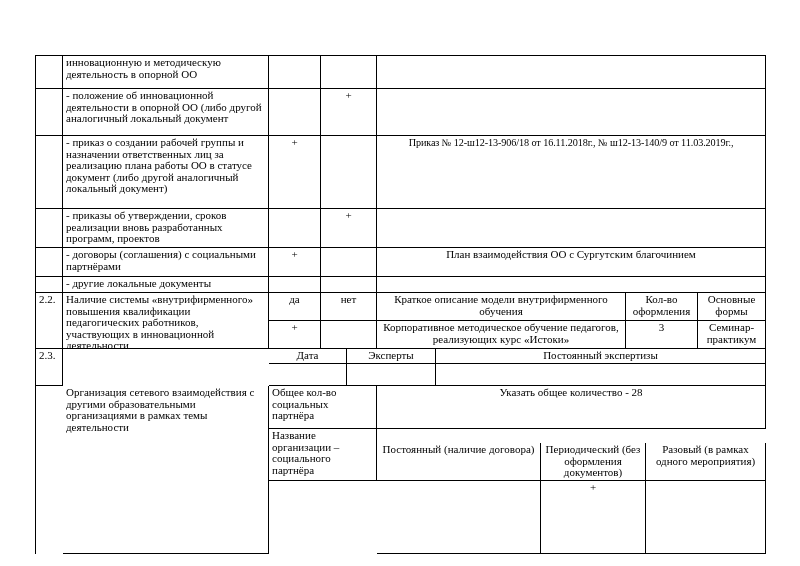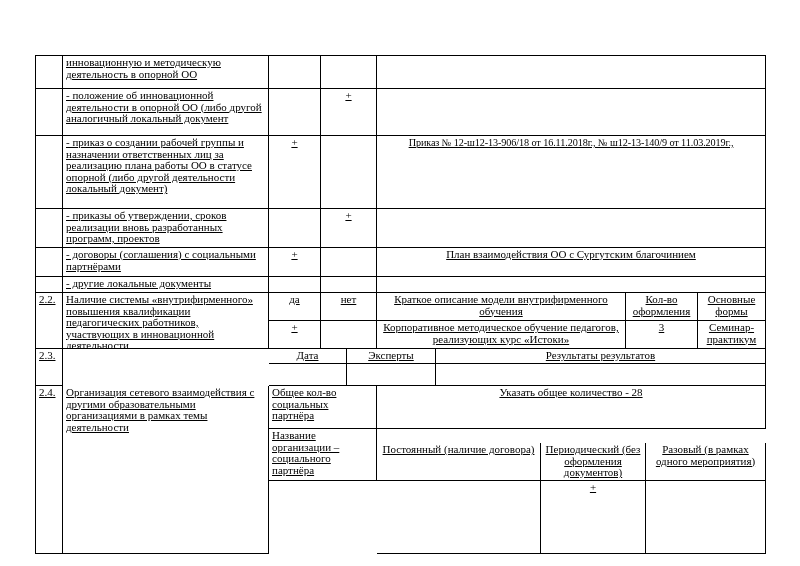--- a/index.html
+++ b/index.html
@@ -11,21 +11,20 @@
   }
   .page { position:relative; width:800px; height:566px; background:#fff; overflow:hidden; }
   .tbl {
     position:absolute; left:35px; top:55px;
     display:grid;
     grid-template-columns:27px 206px 52px 26px 30px 59px 105px 85px 20px 52px 68px;
     grid-template-rows:33px 47px 73px 39px 29px 16px 28px 28px 15px 22px 43px 14px 38px 73px;
     border-top:1px solid #000;
     border-left:1px solid #000;
     background:#fff;
-    text-decoration:underline;
   }
   .td {
     border-right:1px solid #000;
     border-bottom:1px solid #000;
     padding:1px 3px;
     font-size:11px;
     line-height:11.5px;
     overflow:hidden;
   }
   .c { text-align:center; padding:1px 1px; }
@@ -43,21 +42,21 @@
     <div class="td c" style="grid-area:1/4/2/6"></div>
     <div class="td c" style="grid-area:1/6/2/12"></div>
 
     <div class="td" style="grid-area:2/1/3/2"></div>
     <div class="td" style="grid-area:2/2/3/3">- положение об инновационной деятельности в опорной ОО  (либо другой аналогичный локальный документ</div>
     <div class="td c" style="grid-area:2/3/3/4"></div>
     <div class="td c" style="grid-area:2/4/3/6">+</div>
     <div class="td c" style="grid-area:2/6/3/12"></div>
 
     <div class="td" style="grid-area:3/1/4/2"></div>
-    <div class="td" style="grid-area:3/2/4/3">- приказ о создании рабочей группы и назначении ответственных лиц за реализацию плана работы ОО в статусе опорной (либо другой деятельности локальный документ)</div>
+    <div class="td" style="grid-area:3/2/4/3">- приказ о создании рабочей группы и назначении ответственных лиц за реализацию плана работы ОО в статусе документ (либо другой аналогичный локальный документ)</div>
     <div class="td c" style="grid-area:3/3/4/4">+</div>
     <div class="td c" style="grid-area:3/4/4/6"></div>
     <div class="td c sm" style="grid-area:3/6/4/12">Приказ № 12-ш12-13-906/18 от 16.11.2018г.,  № ш12-13-140/9 от 11.03.2019г.,</div>
 
     <div class="td" style="grid-area:4/1/5/2"></div>
     <div class="td" style="grid-area:4/2/5/3">- приказы об утверждении, сроков реализации вновь разработанных программ, проектов</div>
     <div class="td c" style="grid-area:4/3/5/4"></div>
     <div class="td c" style="grid-area:4/4/5/6">+</div>
     <div class="td c" style="grid-area:4/6/5/12"></div>
 
@@ -82,26 +81,25 @@
     <div class="td c" style="grid-area:7/11/8/12">Основные формы</div>
     <div class="td c" style="grid-area:8/3/9/4">+</div>
     <div class="td c" style="grid-area:8/4/9/6"></div>
     <div class="td c" style="grid-area:8/6/9/9">Корпоративное методическое обучение педагогов, реализующих курс «Истоки»</div>
     <div class="td c" style="grid-area:8/9/9/11">3</div>
     <div class="td c" style="grid-area:8/11/9/12">Семинар-практикум</div>
 
     <div class="td" style="grid-area:9/1/11/2">2.3.</div>
     <div class="td c" style="grid-area:9/3/10/5">Дата</div>
     <div class="td c" style="grid-area:9/5/10/7">Эксперты</div>
-    <div class="td c" style="grid-area:9/7/10/12">Результаты результатов</div>
+    <div class="td c" style="grid-area:9/7/10/12">Постоянный экспертизы</div>
     <div class="td" style="grid-area:10/3/11/5"></div>
     <div class="td" style="grid-area:10/5/11/7"></div>
     <div class="td" style="grid-area:10/7/11/12"></div>
 
-    <div class="td" style="grid-area:11/1/15/2">2.4.</div>
     <div class="td" style="grid-area:11/2/15/3">Организация сетевого взаимодействия с другими образовательными организациями в рамках темы деятельности</div>
     <div class="td" style="grid-area:11/3/12/6">Общее кол-во социальных партнёра</div>
     <div class="td c" style="grid-area:11/6/12/12">Указать общее количество - 28</div>
     <div class="td" style="grid-area:12/3/14/6">Название организации – социального партнёра</div>
     <div class="td c" style="grid-area:13/6/14/8">Постоянный (наличие договора)</div>
     <div class="td c" style="grid-area:13/8/14/10">Периодический (без оформления документов)</div>
     <div class="td c" style="grid-area:13/10/14/12">Разовый (в рамках одного мероприятия)</div>
     <div class="td c" style="grid-area:14/6/15/8"></div>
     <div class="td c" style="grid-area:14/8/15/10">+</div>
     <div class="td c" style="grid-area:14/10/15/12"></div>

